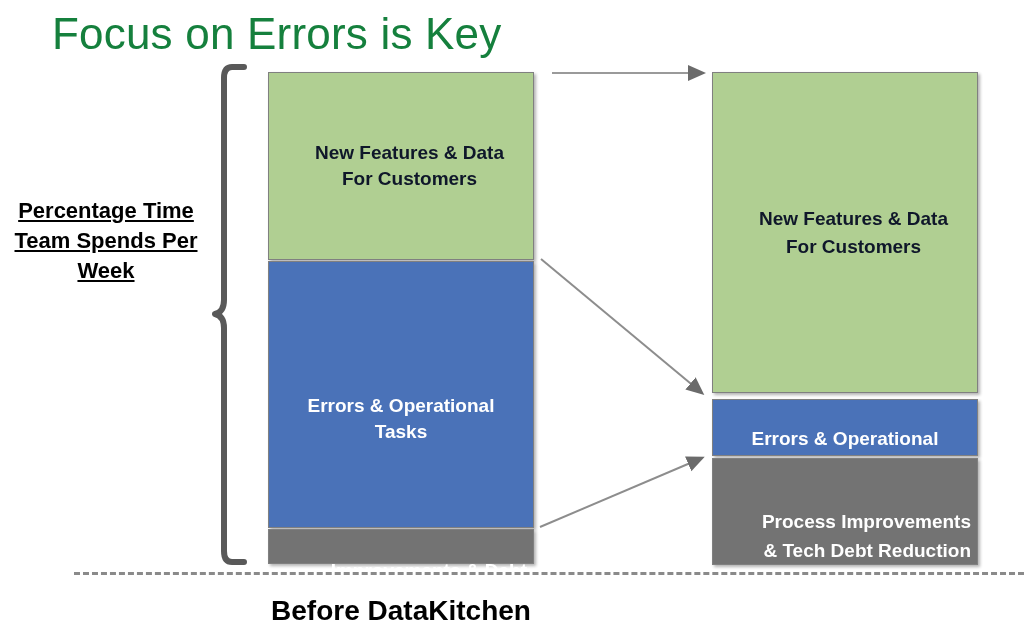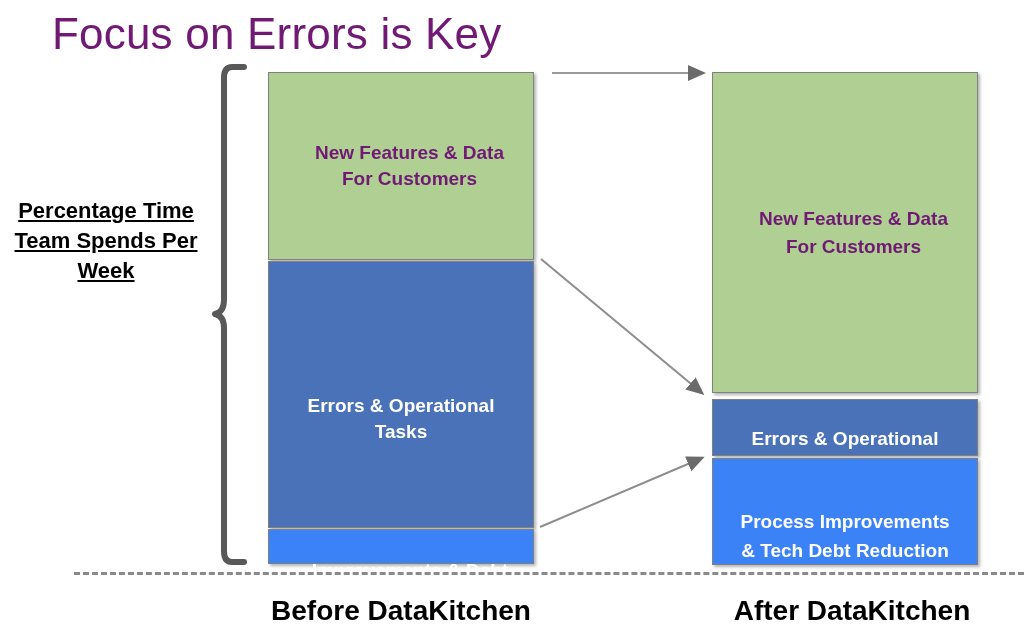--- a/index.html
+++ b/index.html
@@ -19,21 +19,21 @@
   }
 
   
   #title {
     position: absolute;
     left: 52px;
     top: 6px;
     font-size: 44px;
     line-height: 56px;
     font-weight: 400;
-    color: #701a75;
+    color: #15803d;
     letter-spacing: 0.2px;
     white-space: nowrap;
   }
 
   
   #axis-label {
     position: absolute;
     left: 8px;
     top: 196px;
     width: 196px;
@@ -68,22 +68,22 @@
   .block .block-text {
     display: block;
     width: 100%;
     padding: 0 6px;
     box-sizing: border-box;
     font-weight: bold;
     white-space: pre-line;
   }
   .green  { background: #B0CF92; }
   .blue   { background: #4A72B8; }
-  .olive  { background: #3b82f6; }
-  .t-dark  { color: #701a75; margin-left: 17px; }
+  .olive  { background: #737373; text-align: right; }
+  .t-dark  { color: #0f172a; margin-left: 17px; }
   .t-light { color: #ffffff; margin-top: 48px; }
 
   
   #left-green  { left: 268px; top: 72px;  width: 266px; height: 188px; }
   #left-blue   { left: 268px; top: 261px; width: 266px; height: 267px; }
   #left-olive  { left: 268px; top: 529px; width: 266px; height: 35px;  }
   
   #right-green { left: 712px; top: 72px;  width: 266px; height: 321px; }
   #right-blue  { left: 712px; top: 399px; width: 266px; height: 57px;  }
   #right-olive { left: 712px; top: 458px; width: 266px; height: 107px; }
@@ -176,15 +176,14 @@
 Tasks</span>
   </div>
   <div id="right-olive" class="block olive">
     <span class="block-text t-light">Process Improvements
 &amp; Tech Debt Reduction</span>
   </div>
 
   <div id="divider"></div>
 
   <div id="caption-before" class="caption">Before DataKitchen</div>
-  <div id="caption-after" class="caption">After DataKitchen</div>
 
 </div>
 
 </body></html>

